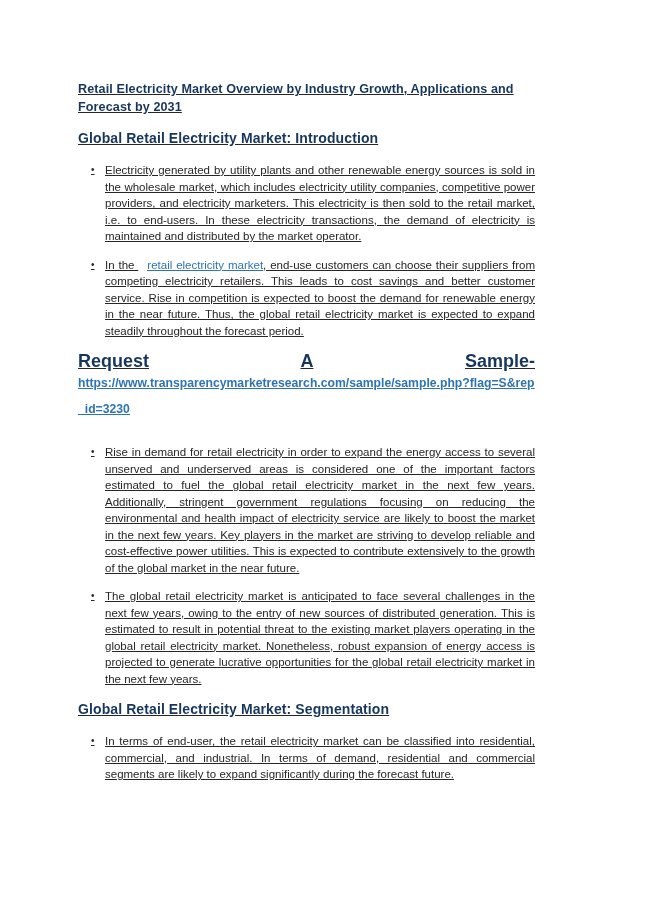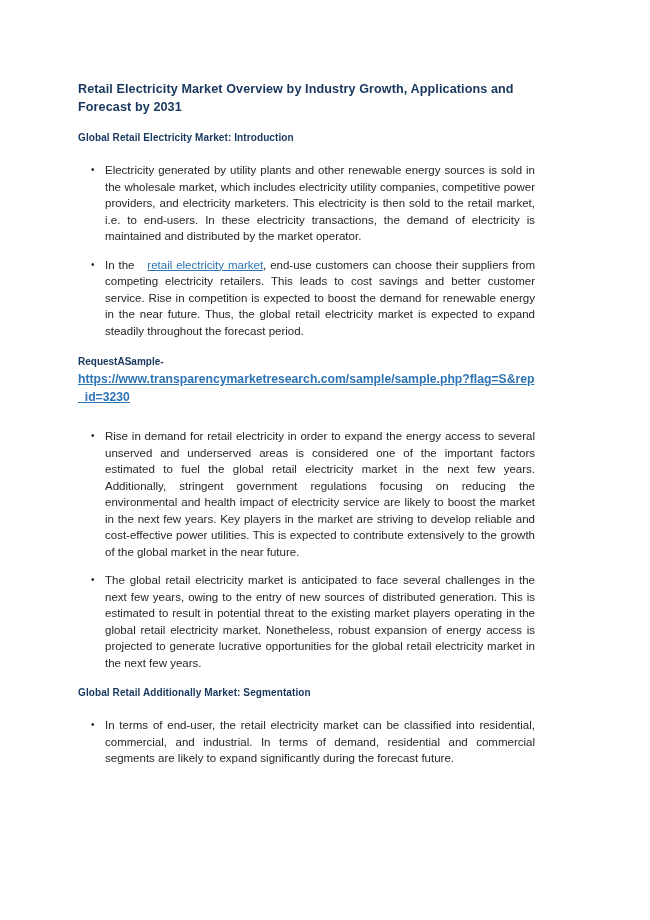--- a/index.html
+++ b/index.html
@@ -16,33 +16,34 @@
     width: 650px;
     height: 920px;
     font-family: "Liberation Sans", sans-serif;
     color: var(--body);
     overflow: hidden;
   }
   .page {
     width: 582px;
     height: 920px;
     padding: 80px 47px 30px 78px;
+    text-decoration: underline;
   }
   .doc-title {
     color: var(--heading);
     font-weight: 700;
     font-size: 12.6px;
     line-height: 18px;
     margin-bottom: 14px;
     letter-spacing: 0.1px;
   }
   .section-heading {
     color: var(--heading);
     font-weight: 700;
-    font-size: 10px;
+    font-size: 14px;
     line-height: 16px;
     margin-bottom: 16px;
     letter-spacing: 0.1px;
   }
   .section-heading.spaced-top { margin-top: 9px; }
   ul.bullets {
     list-style: none;
     margin-bottom: 14px;
   }
   li.bullet-item {
@@ -65,31 +66,32 @@
     color: var(--link);
     text-decoration: underline;
     cursor: pointer;
     margin-left: 9px;
   }
   .sample-request {
     margin-bottom: 22px;
   }
   .sample-line {
     display: flex;
+    justify-content: space-between;
     color: var(--heading);
     font-weight: 700;
-    font-size: 10px;
+    font-size: 18px;
     line-height: 17px;
   }
   a.sample-url {
     display: block;
     color: var(--link);
     font-weight: 700;
     font-size: 12.2px;
-    line-height: 18px;
+    line-height: 26px;
     text-decoration: underline;
     word-break: break-all;
     cursor: pointer;
   }
 </style>
 </head>
 <body>
 
 <div class="page">
 
@@ -122,21 +124,21 @@
     <li class="bullet-item">
       <span class="bullet-marker">•</span>
       <span class="bullet-text">Rise in demand for retail electricity in order to expand the energy access to several unserved and underserved areas is considered one of the important factors estimated to fuel the global retail electricity market in the next few years. Additionally, stringent government regulations focusing on reducing the environmental and health impact of electricity service are likely to boost the market in the next few years. Key players in the market are striving to develop reliable and cost-effective power utilities. This is expected to contribute extensively to the growth of the global market in the near future.</span>
     </li>
     <li class="bullet-item">
       <span class="bullet-marker">•</span>
       <span class="bullet-text">The global retail electricity market is anticipated to face several challenges in the next few years, owing to the entry of new sources of distributed generation. This is estimated to result in potential threat to the existing market players operating in the global retail electricity market. Nonetheless, robust expansion of energy access is projected to generate lucrative opportunities for the global retail electricity market in the next few years.</span>
     </li>
   </ul>
 
-  <h2 class="section-heading spaced-top">Global Retail Additionally Market: Segmentation</h2>
+  <h2 class="section-heading spaced-top">Global Retail Electricity Market: Segmentation</h2>
 
   <ul class="bullets">
     <li class="bullet-item">
       <span class="bullet-marker">•</span>
       <span class="bullet-text">In terms of end-user, the retail electricity market can be classified into residential, commercial, and industrial. In terms of demand, residential and commercial segments are likely to expand significantly during the forecast future.</span>
     </li>
   </ul>
 
 </div>
 

